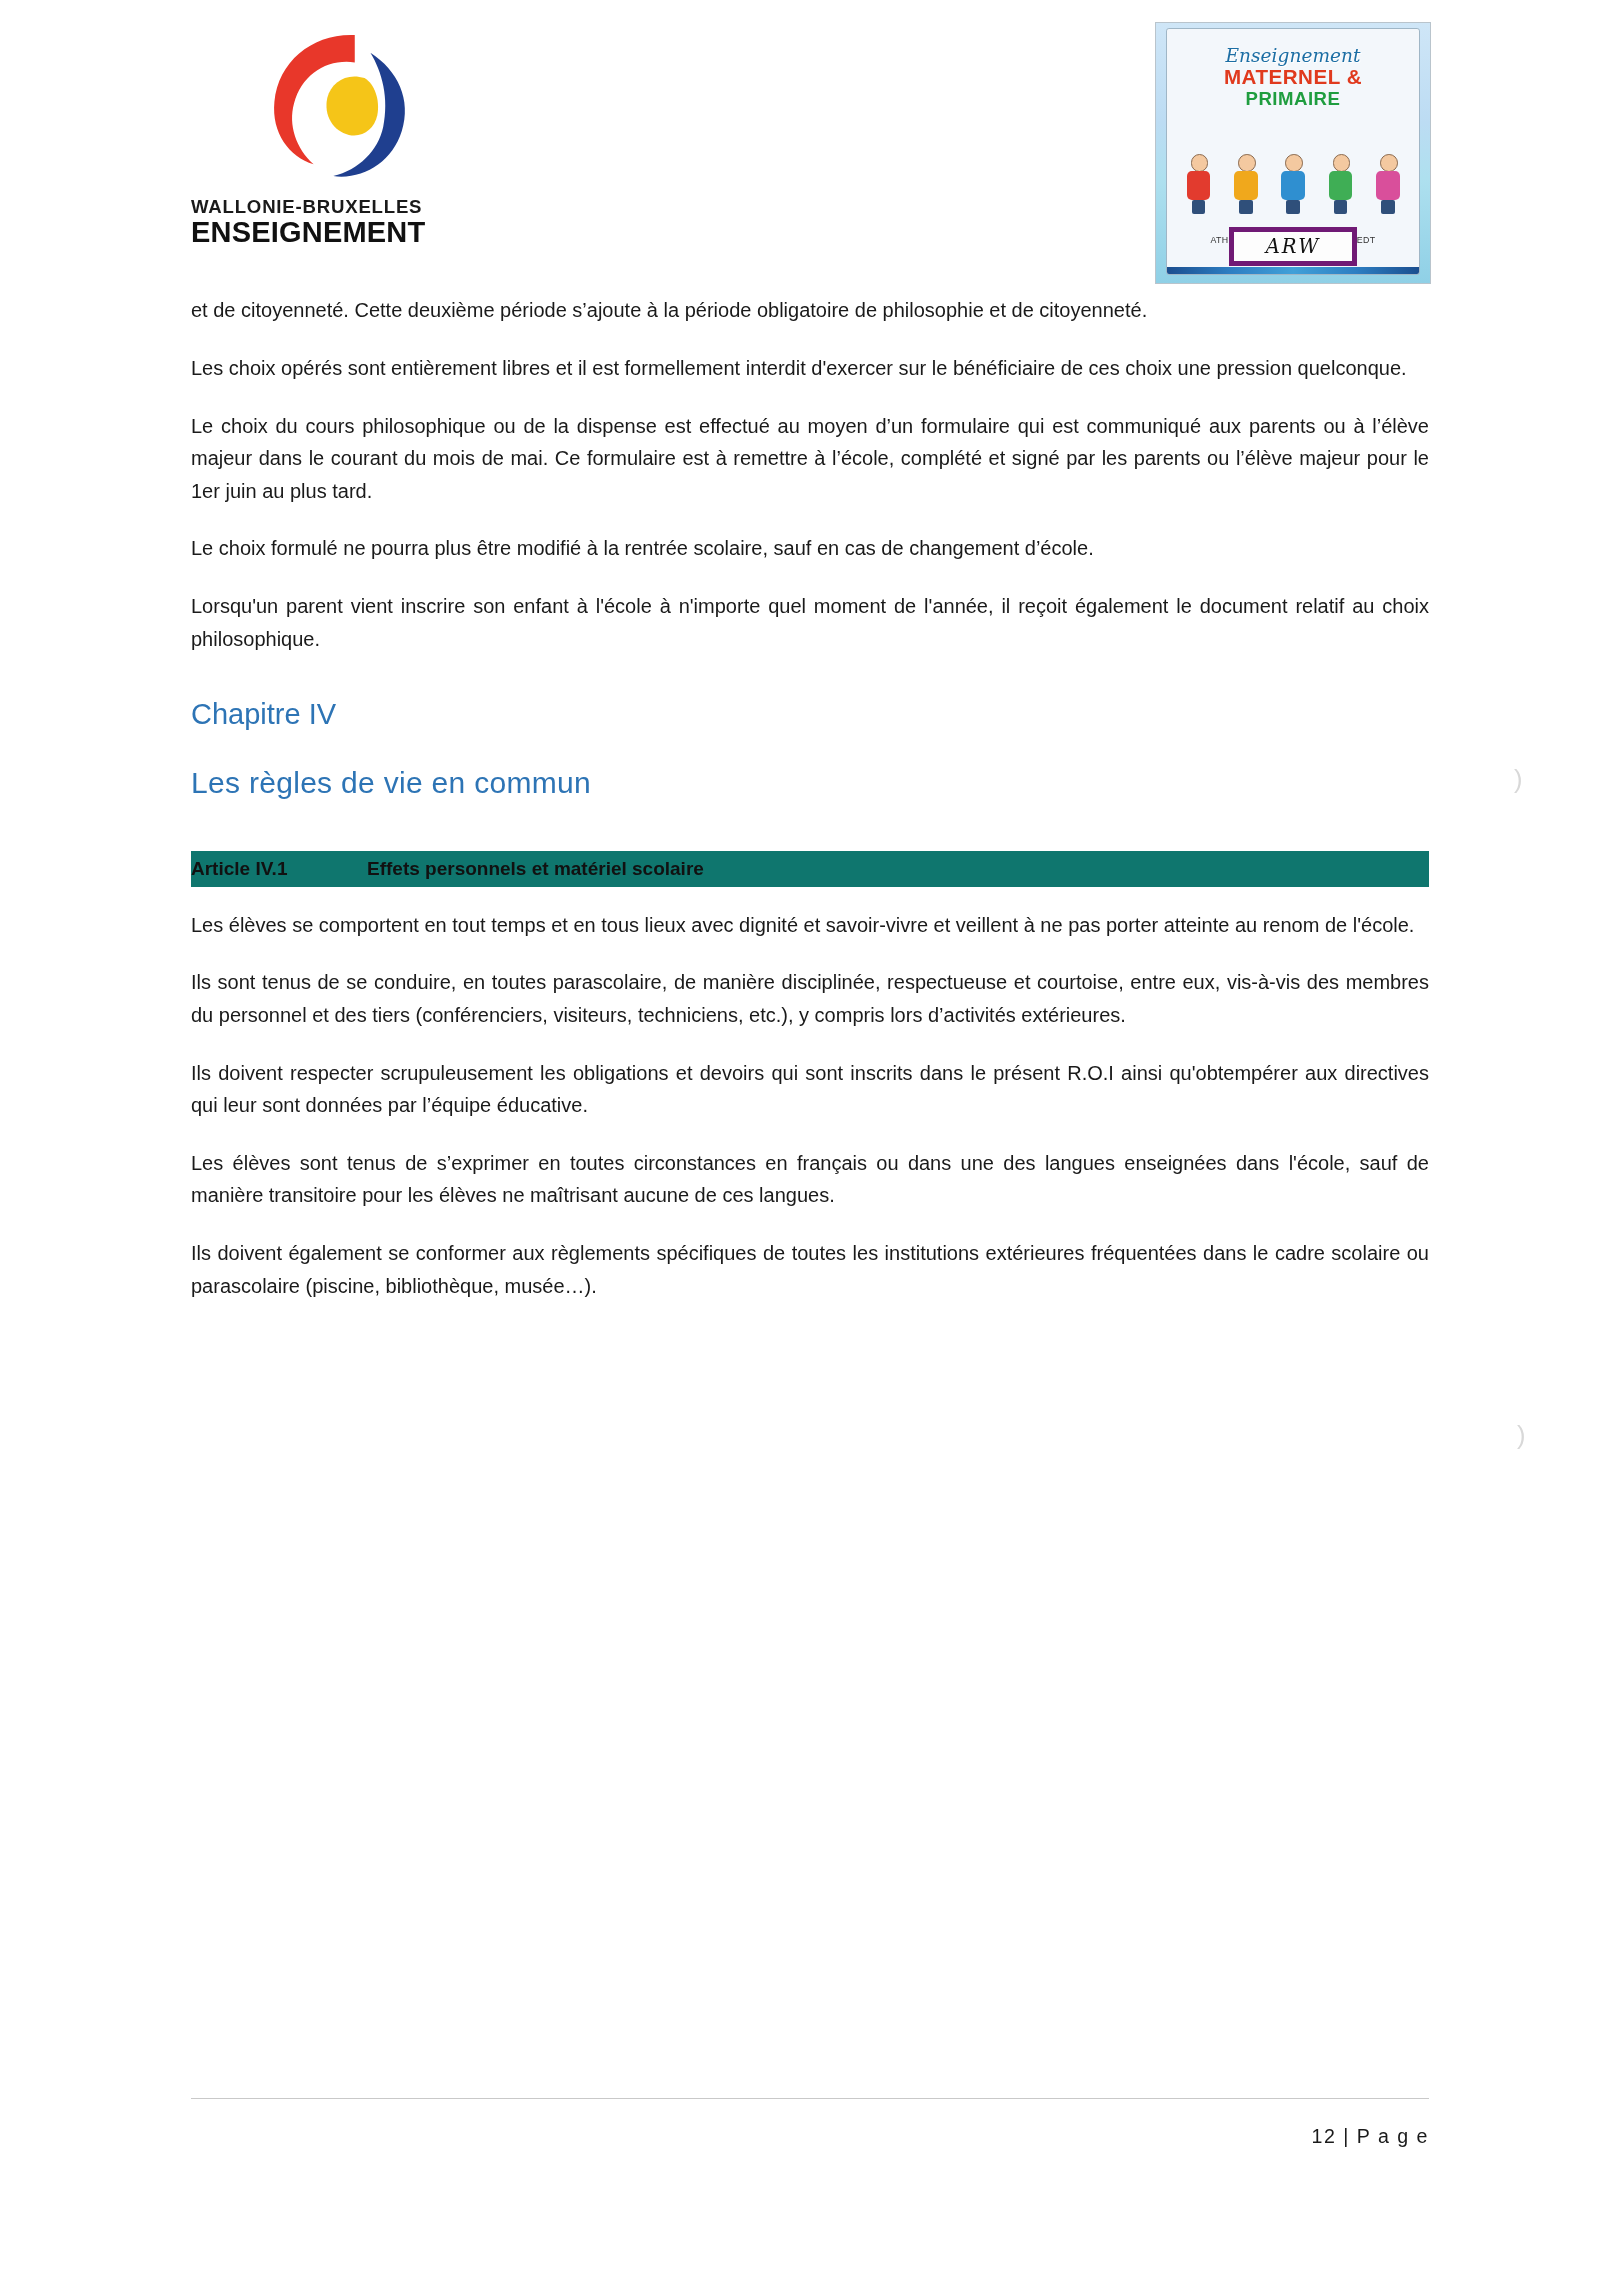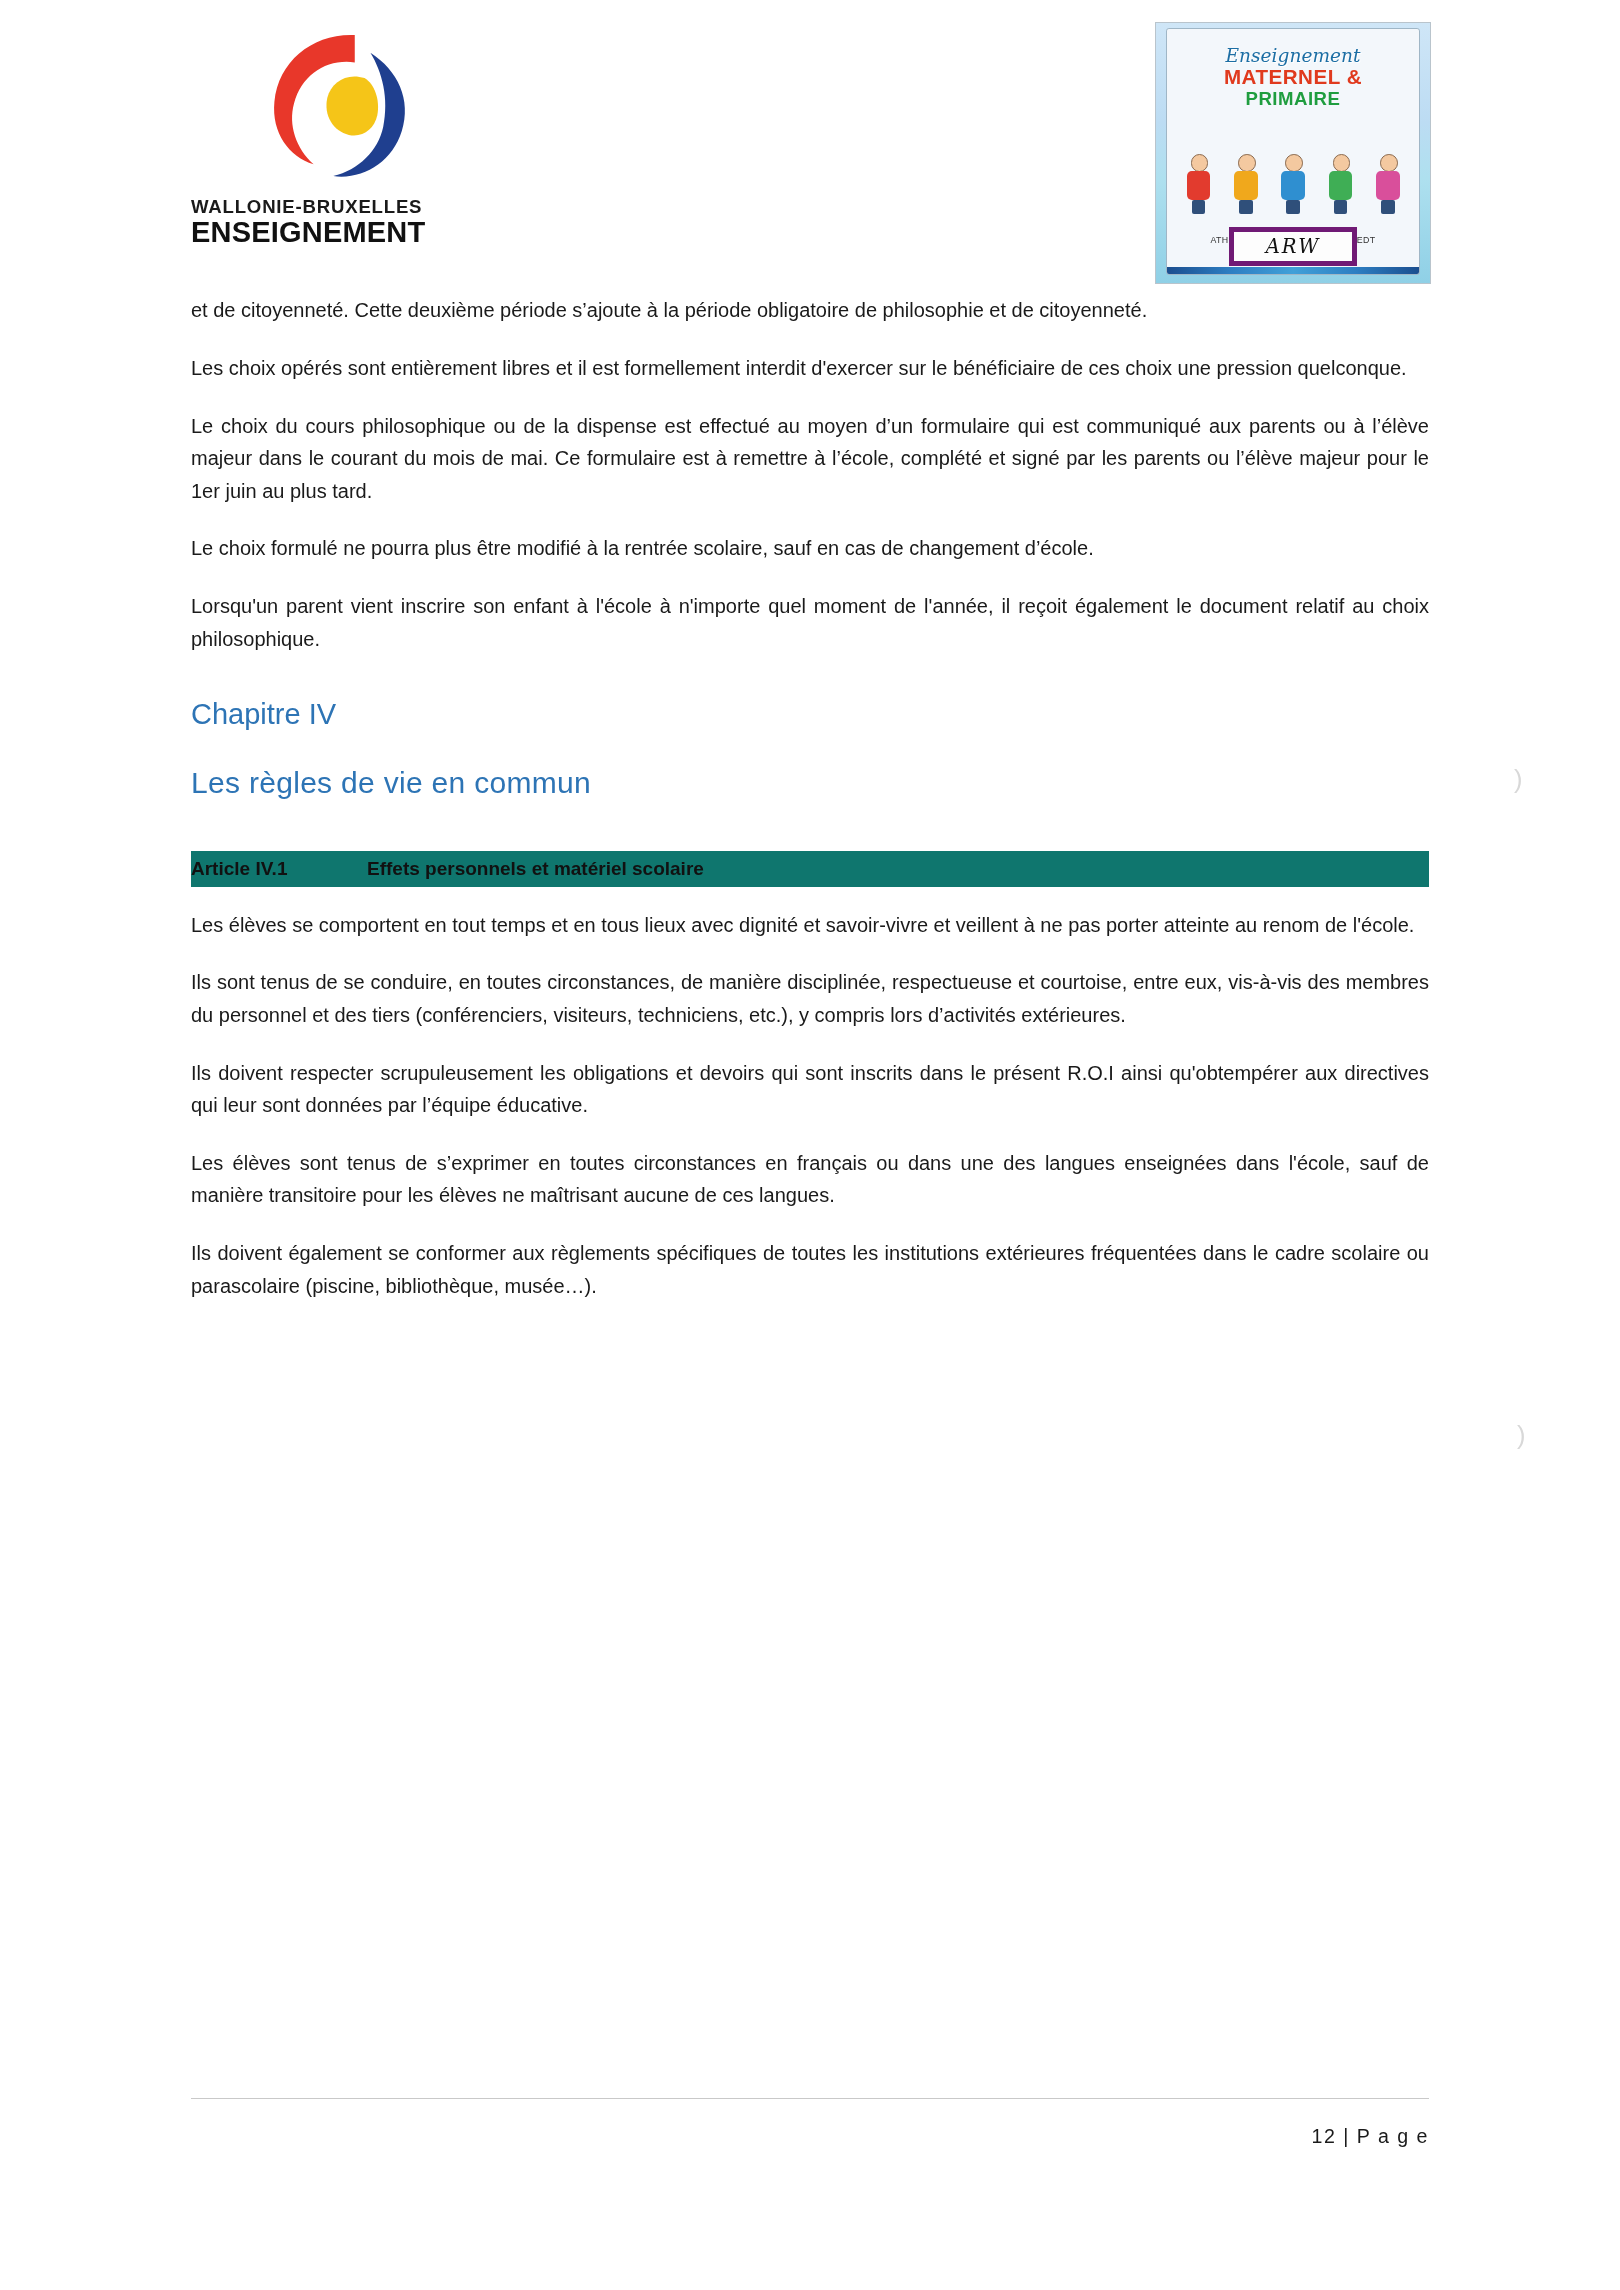--- a/index.html
+++ b/index.html
@@ -314,21 +314,21 @@
 
     <div class="chapter-label">Chapitre IV</div>
     <div class="chapter-title">Les règles de vie en commun</div>
 
     <div class="article-bar">
       <div class="article-num">Article IV.1</div>
       <div class="article-name">Effets personnels et matériel scolaire</div>
     </div>
 
     <p class="para">Les élèves se comportent en tout temps et en tous lieux avec dignité et savoir-vivre et veillent à ne pas porter atteinte au renom de l'école.</p>
-    <p class="para">Ils sont tenus de se conduire, en toutes circonstances, de manière disciplinée, respectueuse et courtoise, entre eux, vis-à-vis des membres du personnel et des tiers (conférenciers, visiteurs, techniciens, etc.), y compris lors d’activités extérieures.</p>
+    <p class="para">Ils sont tenus de se conduire, en toutes parascolaire, de manière disciplinée, respectueuse et courtoise, entre eux, vis-à-vis des membres du personnel et des tiers (conférenciers, visiteurs, techniciens, etc.), y compris lors d’activités extérieures.</p>
     <p class="para">Ils doivent respecter scrupuleusement les obligations et devoirs qui sont inscrits dans le présent R.O.I ainsi qu'obtempérer aux directives qui leur sont données par l’équipe éducative.</p>
     <p class="para">Les élèves sont tenus de s’exprimer en toutes circonstances en français ou dans une des langues enseignées dans l'école, sauf de manière transitoire pour les élèves ne maîtrisant aucune de ces langues.</p>
     <p class="para">Ils doivent également se conformer aux règlements spécifiques de toutes les institutions extérieures fréquentées dans le cadre scolaire ou parascolaire (piscine, bibliothèque, musée…).</p>
   </div>
 
   <div class="footer-rule"></div>
   <div class="footer-page">12 | P a g e</div>
 
   <div class="artifact" style="left:1514px; top:765px;">)</div>
   <div class="artifact" style="left:1517px; top:1421px;">)</div>

